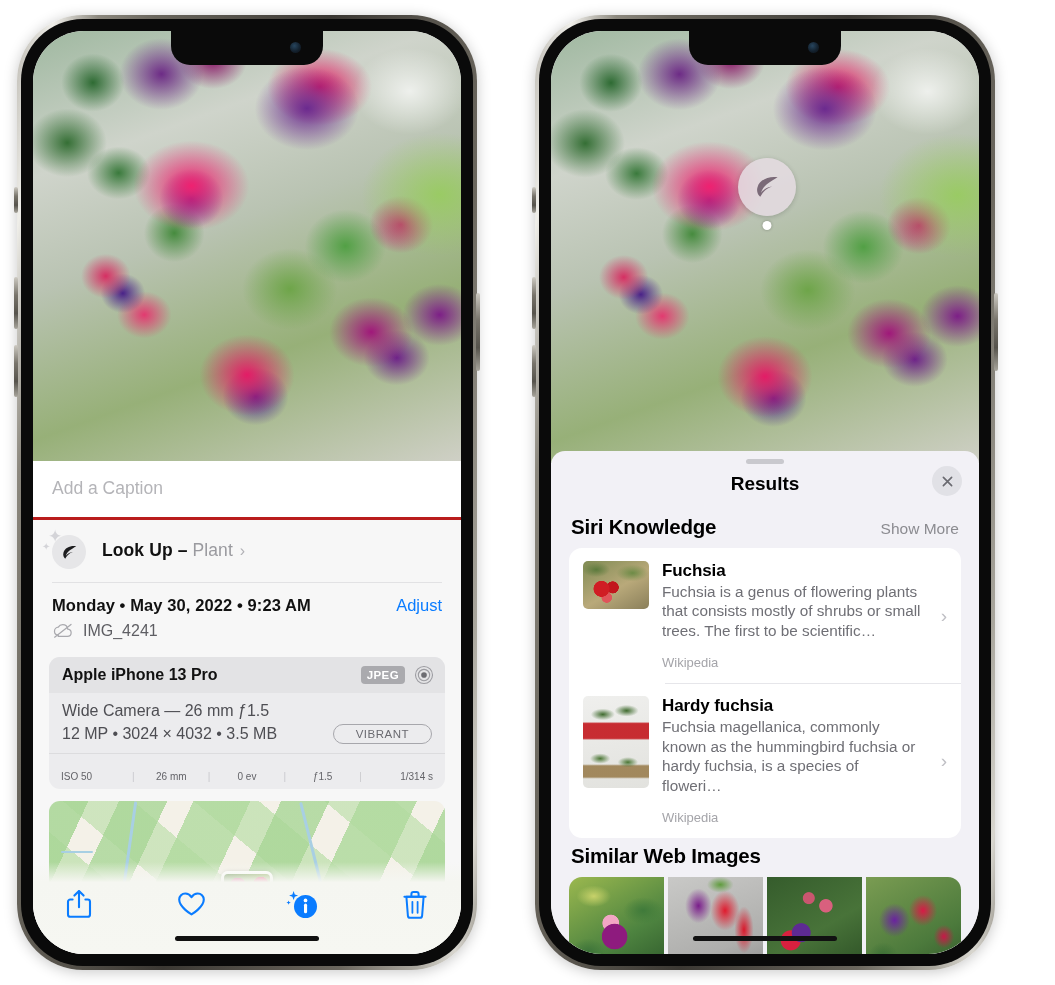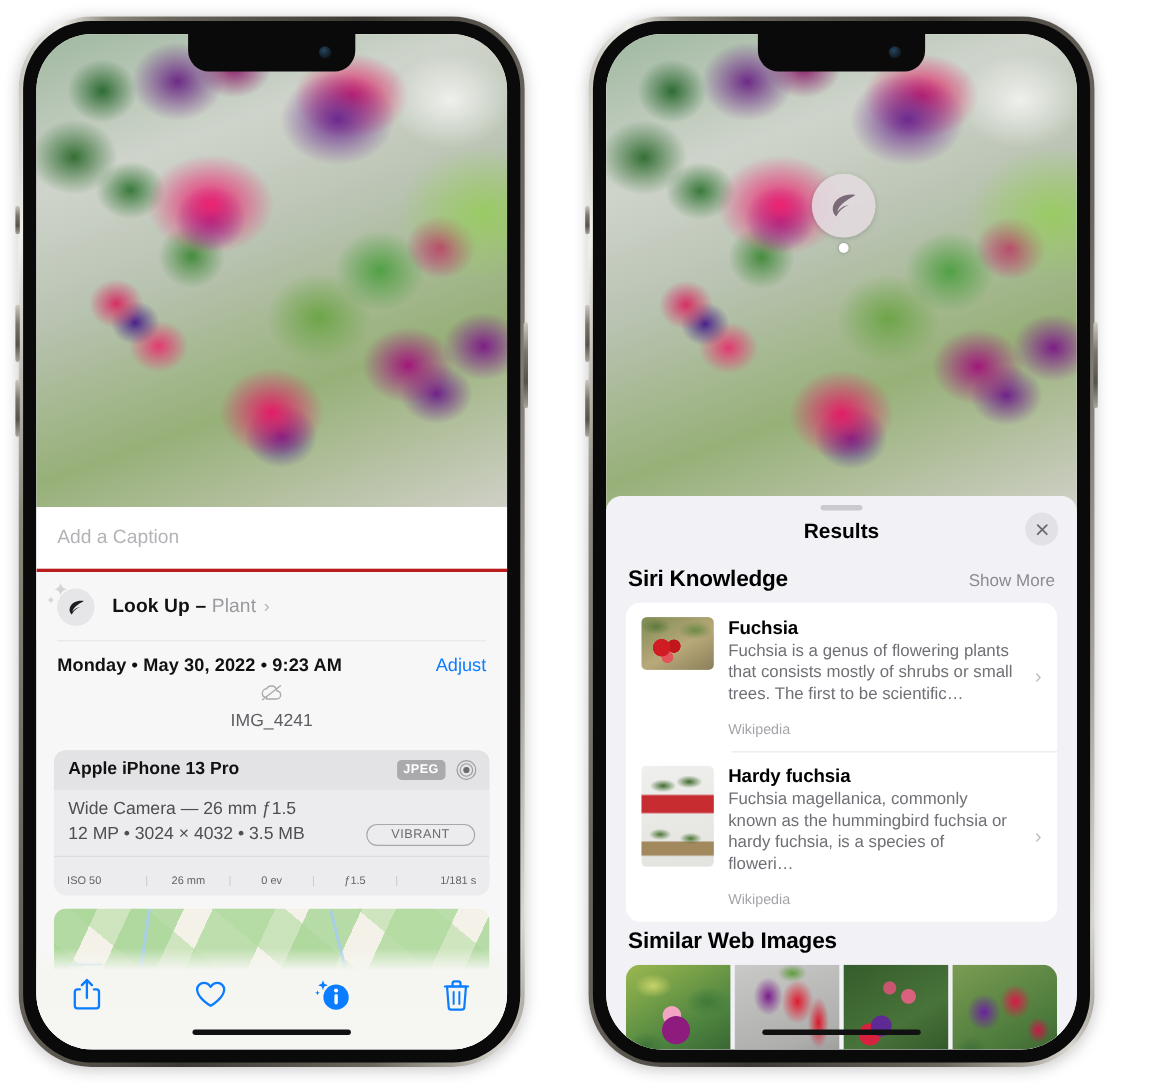--- a/index.html
+++ b/index.html
@@ -159,21 +159,21 @@
   .lookup-text b { font-weight: 700; color: #111; }
   .lookup-text .sub { color: #9a9a9f; font-weight: 400; }
   .lookup-chev { color: #b2b2b7; font-size: 16px; margin-left: 2px; }
 
   .divider { height: 1px; background: #e2e2e4; margin: 0 19px; }
 
   .meta-block { padding: 13px 19px 4px 19px; }
   .meta-line1 { display: flex; justify-content: space-between; align-items: baseline; }
   .meta-date { font-size: 16.5px; font-weight: 600; color: #111; letter-spacing: .1px; }
   .adjust-link { font-size: 16.5px; color: #0a7cff; }
-  .meta-line2 { display: flex; align-items: center; gap: 9px; margin-top: 7px; flex-direction: column; }
+  .meta-line2 { display: flex; align-items: center; gap: 9px; margin-top: 7px; }
   .meta-line2 svg { width: 22px; height: 16px; }
   .filename { font-size: 16px; color: #5e5e63; }
 
   .cam-card {
     margin: 13px 16px 0 16px;
     background: #ececee;
     border-radius: 11px;
     overflow: hidden;
   }
   .cam-head {
@@ -449,21 +449,21 @@
             </div>
             <div class="cam-foot">
               <span class="v">ISO 50</span>
               <span class="sep">|</span>
               <span class="v">26 mm</span>
               <span class="sep">|</span>
               <span class="v">0 ev</span>
               <span class="sep">|</span>
               <span class="v">ƒ1.5</span>
               <span class="sep">|</span>
-              <span class="v">1/181 s</span>
+              <span class="v">1/314 s</span>
             </div>
           </div>
 
           <div class="map-card">
             <div class="river r1"></div>
             <div class="river r2"></div>
             <div class="river r3"></div>
             <div class="map-pin"></div>
           </div>
         </div>

